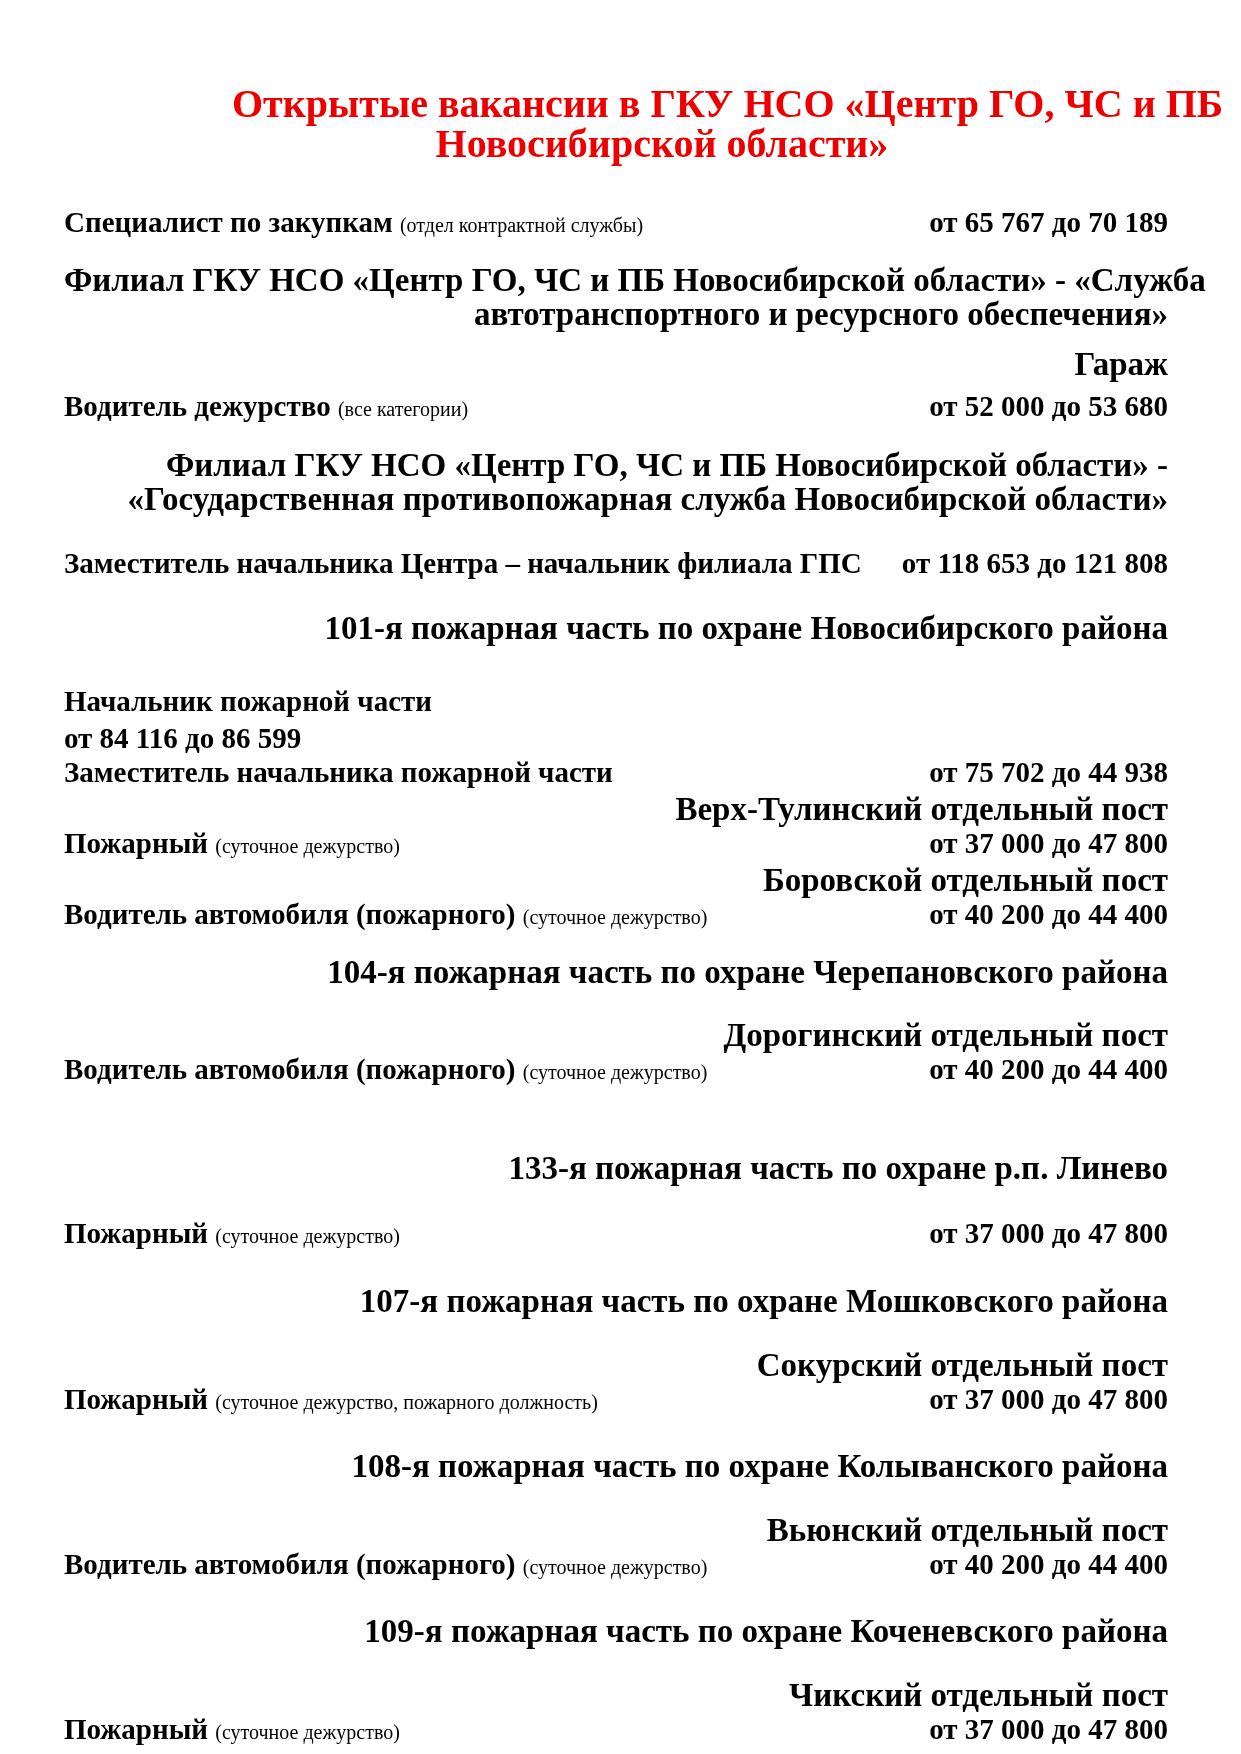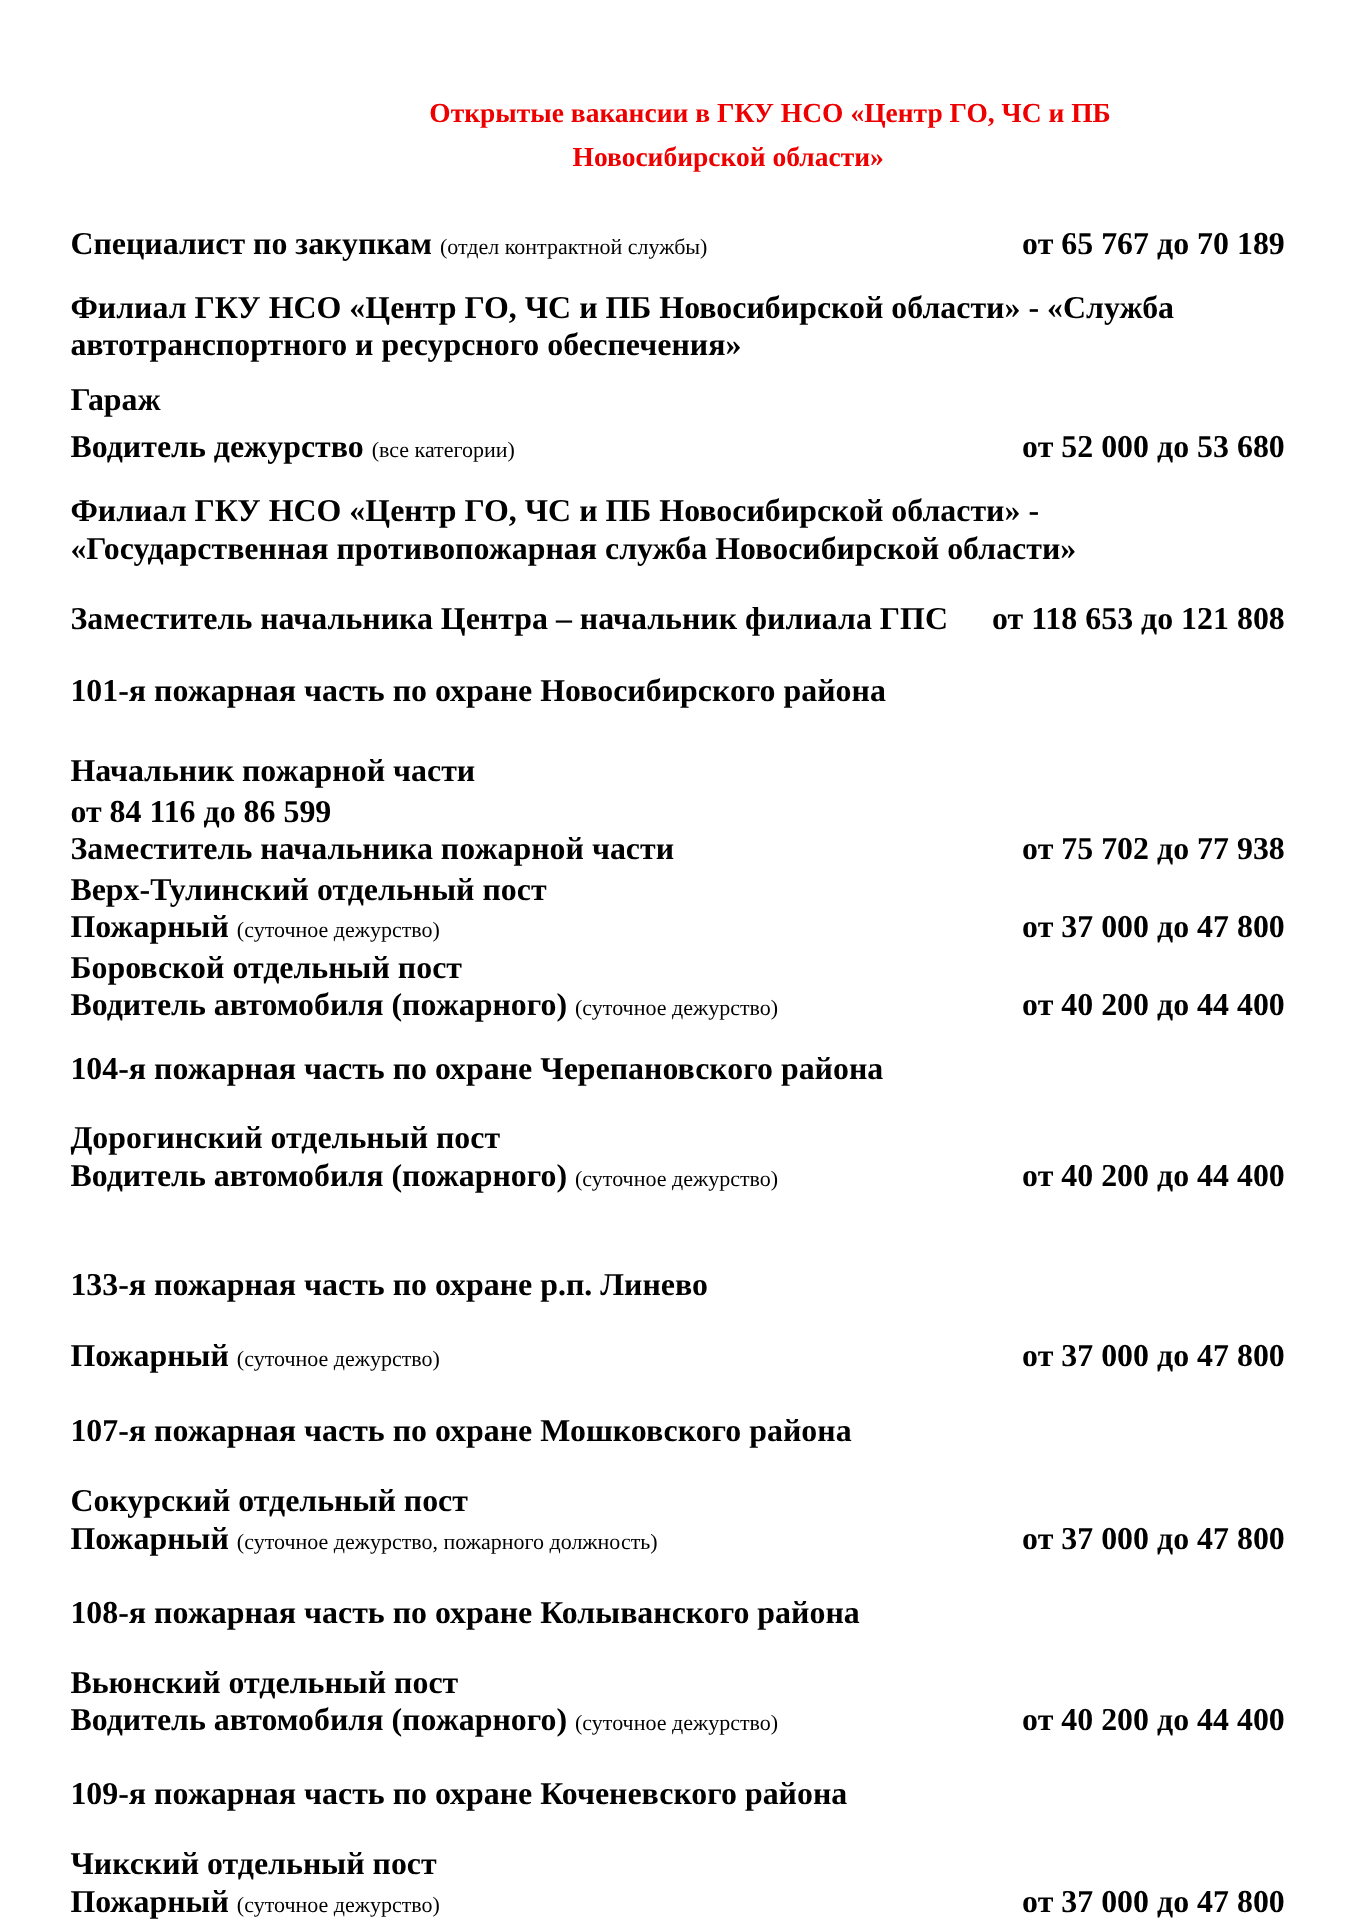--- a/index.html
+++ b/index.html
@@ -17,30 +17,30 @@
     height: 1754px;
     padding: 0 73px 0 64px;
   }
   
   .doc-title {
     margin-top: 84px;
     margin-left: 92px;
     text-align: center;
     color: #ee0000;
     font-weight: bold;
-    font-size: 25px;
+    font-size: 40px;
     line-height: 40px;
   }
   .doc-title .l1 { margin-left: 76px; white-space: nowrap; }
   .doc-title .l2 { white-space: nowrap; }
   
   .h, .sub {
-    text-align: left;
+    text-align: right;
     font-weight: bold;
-    font-size: 29px;
+    font-size: 33px;
     line-height: 34px;
   }
   .h-line { white-space: nowrap; }
   
   .row {
     display: flex;
     justify-content: space-between;
     align-items: baseline;
     font-size: 29px;
     line-height: 34px;
@@ -116,21 +116,21 @@
       <span class="note"></span>
     </div>
     <div class="salary">от 84 116 до 86 599</div>
   </div>
 
   <div class="row">
     <div class="row-left">
       <span class="pos">Заместитель начальника пожарной части</span>
       <span class="note"></span>
     </div>
-    <div class="salary">от 75 702 до 77 938</div>
+    <div class="salary">от 75 702 до 44 938</div>
   </div>
 
   <div class="sub">Верх-Тулинский отдельный пост</div>
 
   <div class="row">
     <div class="row-left">
       <span class="pos">Пожарный</span>
       <span class="note">(суточное дежурство)</span>
     </div>
     <div class="salary">от 37 000 до 47 800</div>

